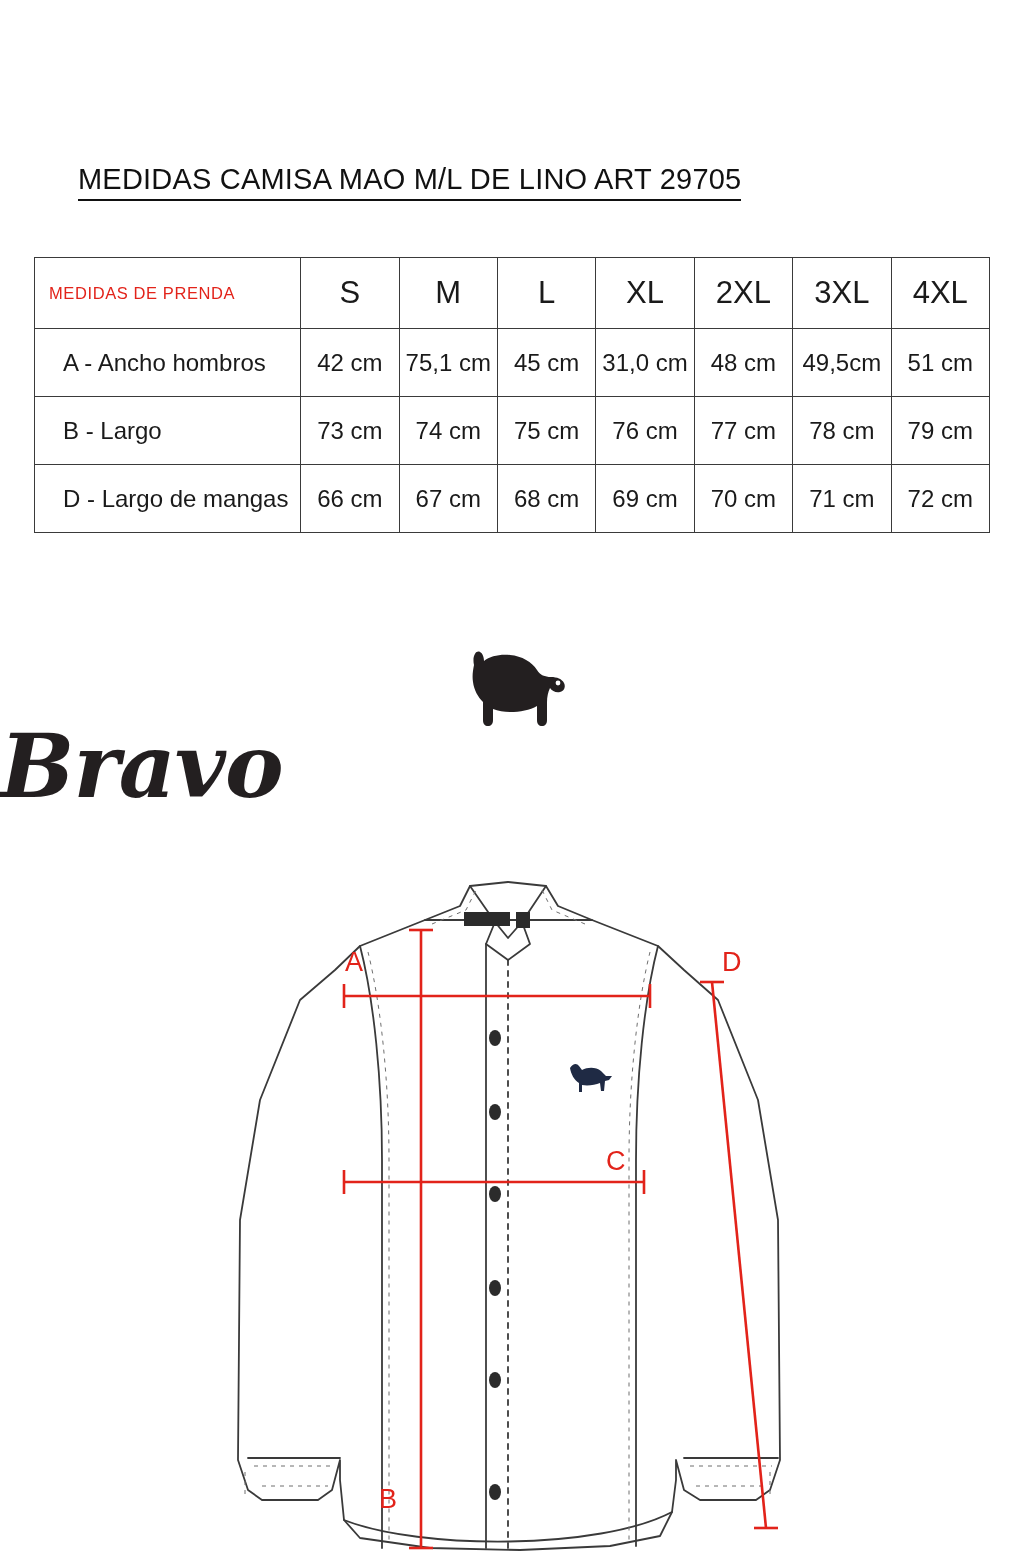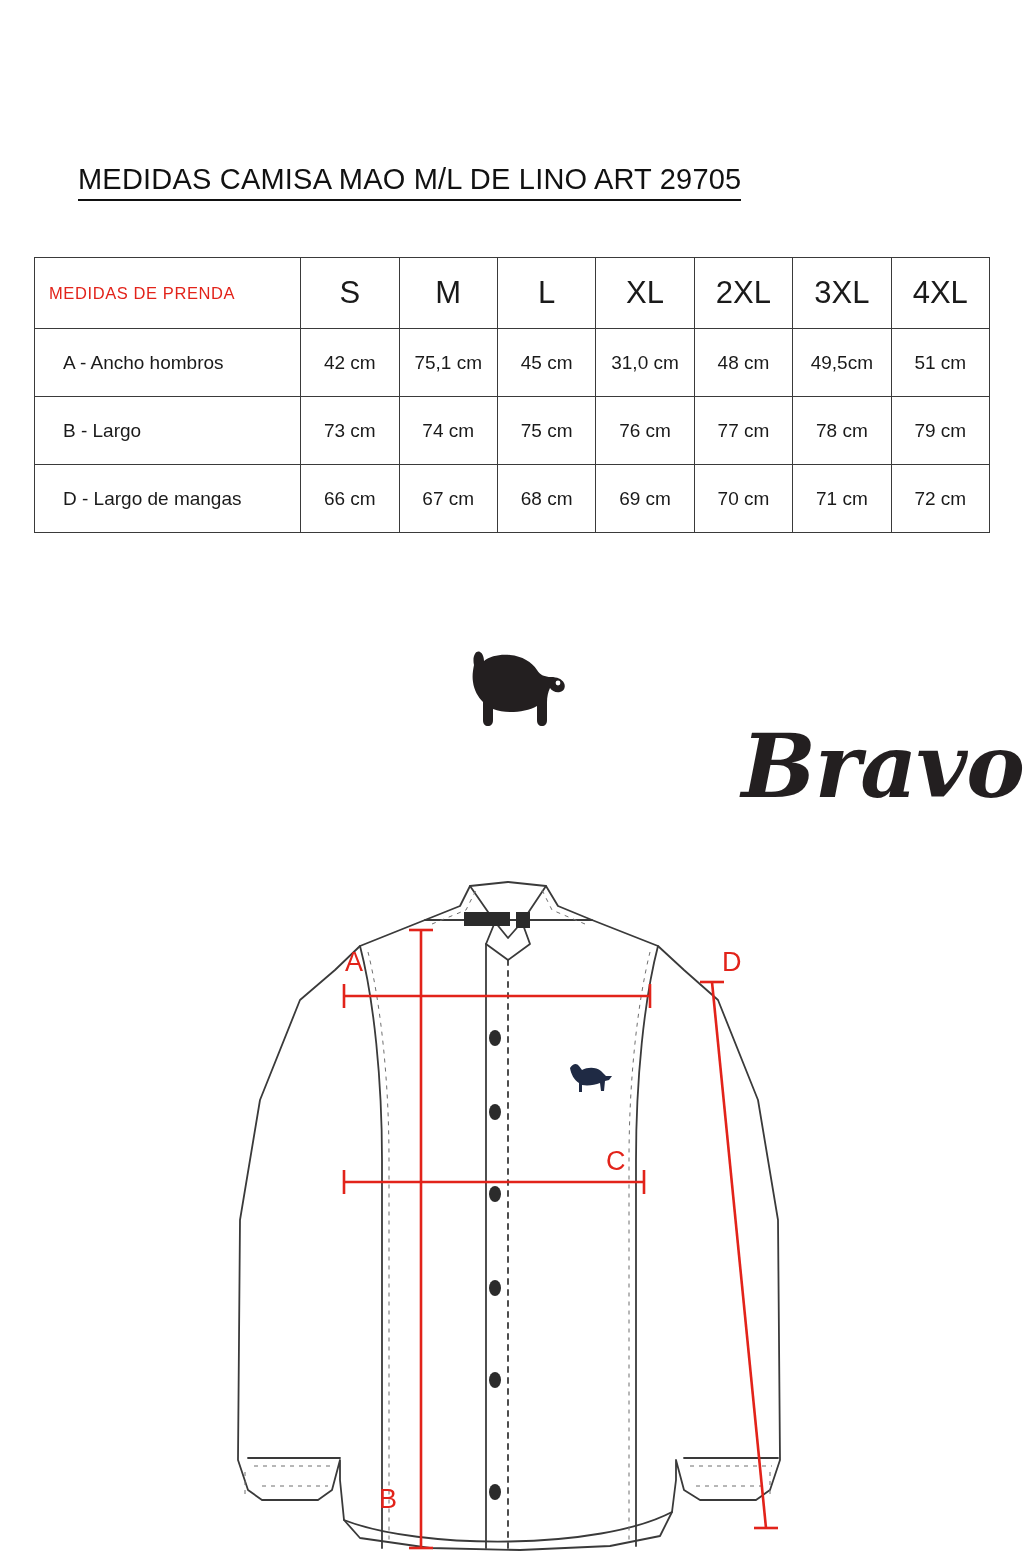--- a/index.html
+++ b/index.html
@@ -44,21 +44,21 @@
     text-align: center;
     vertical-align: middle;
     font-weight: normal;
     color: #1a1a1a;
   }
   #size-table thead th {
     height: 68px;
   }
   #size-table tbody td {
     height: 65px;
-    font-size: 19px;
+    font-size: 24px;
   }
   .hdr-label {
     font-size: 16.5px !important;
     font-weight: normal;
     color: #e2231a !important;
     letter-spacing: 0.6px;
     text-align: left !important;
     padding-left: 14px;
   }
   .hdr-size {
@@ -73,21 +73,21 @@
   }
   .col-label { width: 265px; }
   .col-size  { width: 98px; }
 
   
   #brand {
     position: absolute;
     left: 0;
     top: 650px;
     width: 1024px;
-    text-align: right;
+    text-align: left;
   }
   #brand-dog {
     display: block;
     margin: 0 auto;
   }
   #brand-name {
     font-family: "DejaVu Serif", serif;
     font-style: italic;
     font-weight: bold;
     font-size: 88px;

